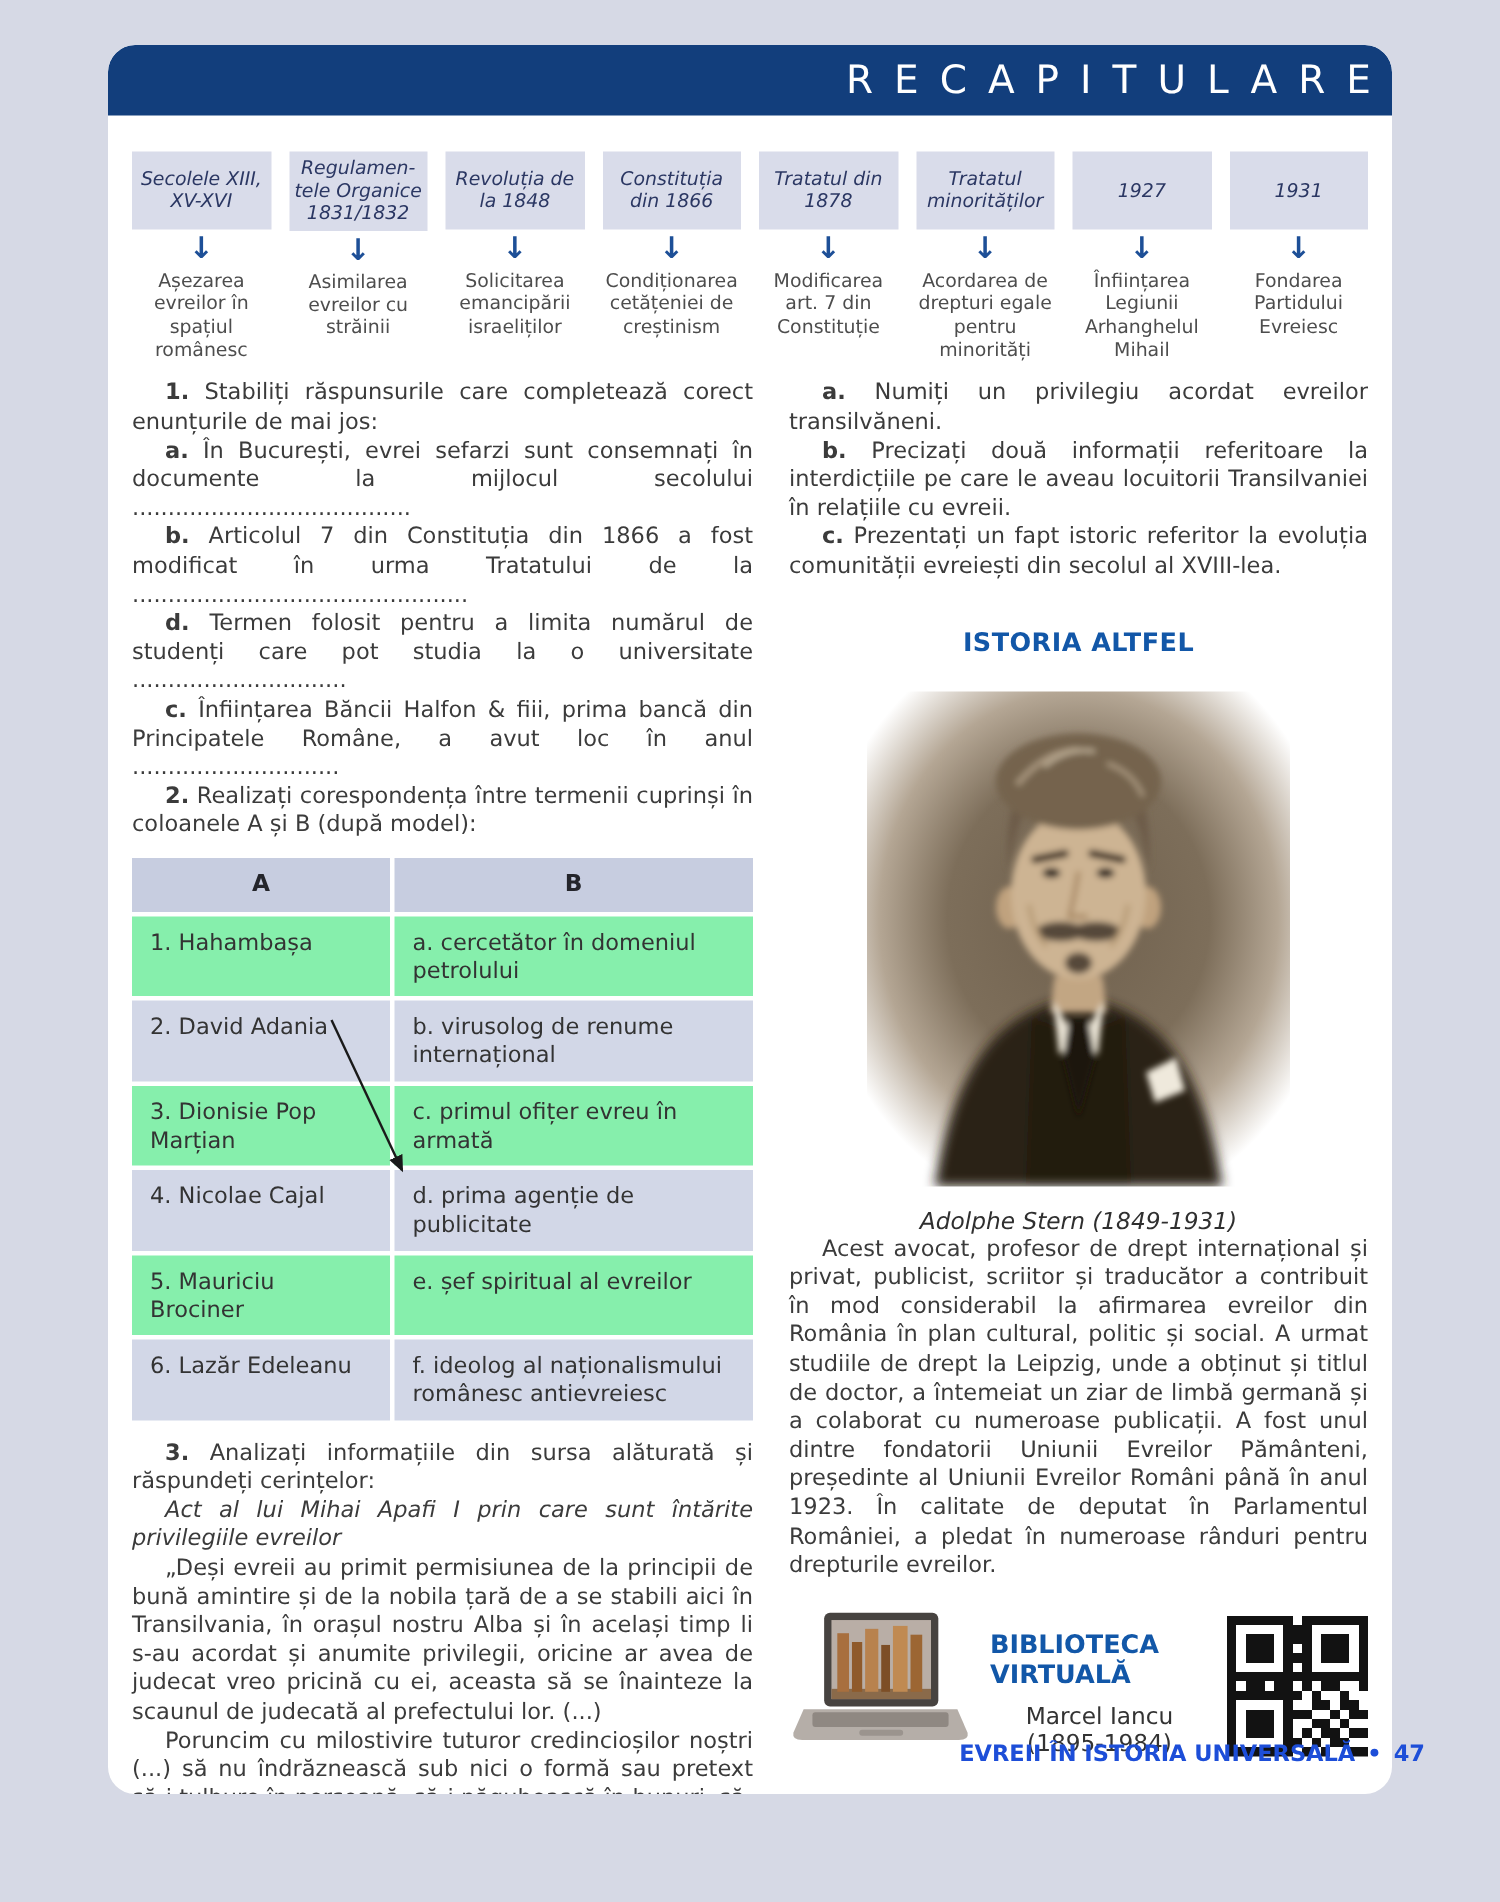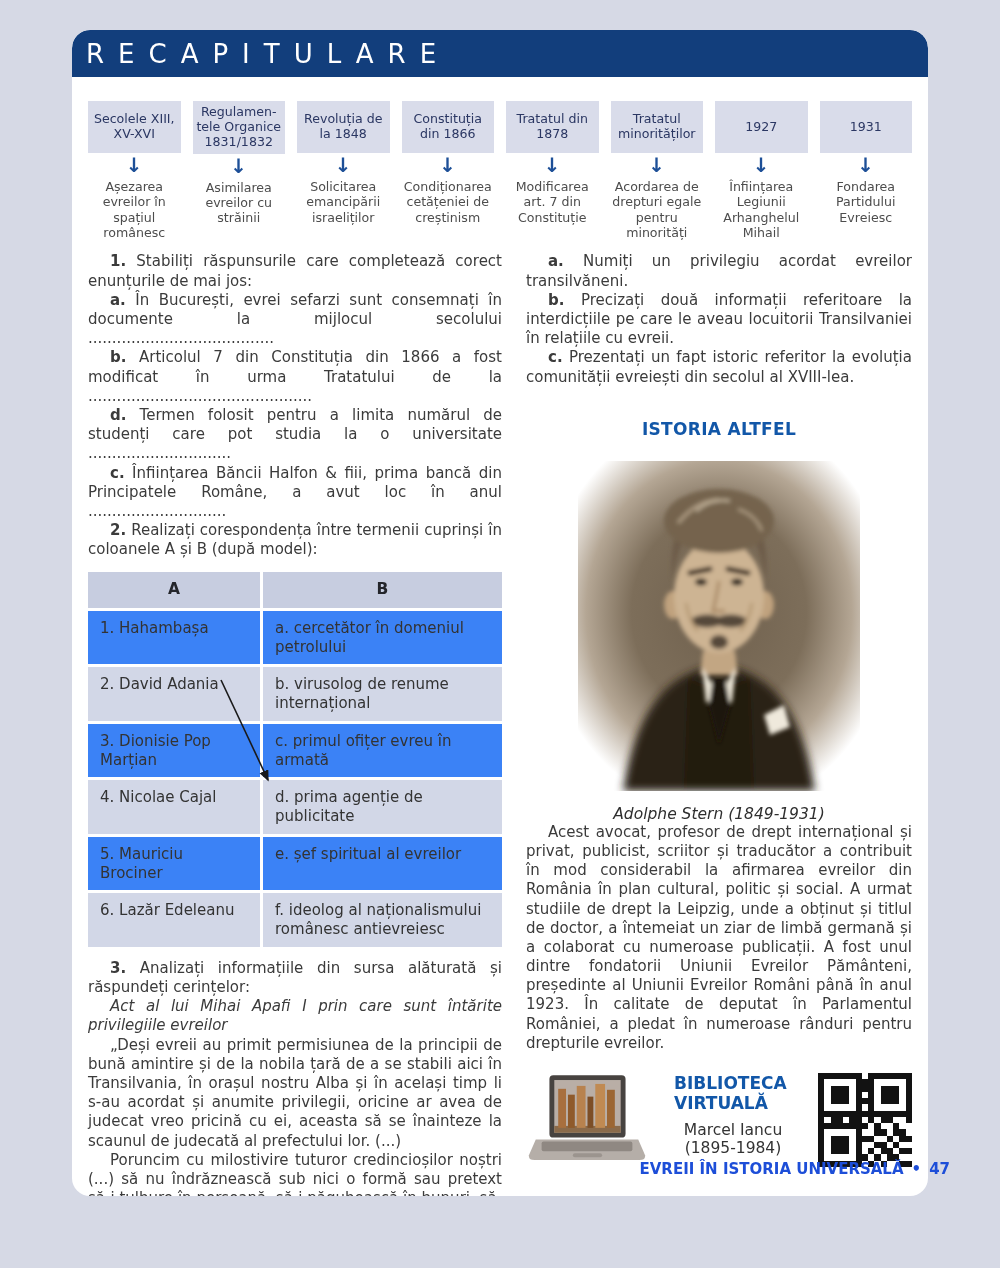--- a/index.html
+++ b/index.html
@@ -8,63 +8,63 @@
     background:#d6d9e5;
     font-family:"DejaVu Sans","Liberation Sans",sans-serif;
     color:#3b3b3b;
   }
   .card{
     position:absolute;left:72px;top:30px;width:856px;height:1166px;
     background:#ffffff;border-radius:18px;overflow:hidden;
   }
   .hdr{
     height:47px;background:#123e7c;border-radius:18px 18px 0 0;
-    display:flex;align-items:center;justify-content:flex-start;
+    display:flex;align-items:center;justify-content:flex-end;
   }
   .hdr-title{
     color:#ffffff;font-size:26px;font-weight:500;
     letter-spacing:14px;padding-left:14px;white-space:nowrap;
   }
   
   .timeline{display:grid;grid-template-columns:repeat(8,1fr);gap:12px;padding:24px 16px 0;}
   .tl-item{display:flex;flex-direction:column;align-items:center;}
   .tl-box{
     background:#d9dcea;color:#2b3763;width:100%;min-height:52px;
     display:flex;align-items:center;justify-content:center;text-align:center;
-    font-size:12.6px;line-height:1.18;padding:4px 3px;box-sizing:border-box;
+    font-size:12.6px;line-height:1.18;padding:4px 3px;box-sizing:border-box;font-style:italic;
   }
   .tl-arrow{color:#1d4f97;font-weight:bold;font-size:20px;line-height:24px;}
   .tl-desc{font-size:12.6px;color:#4d4d4d;text-align:center;line-height:1.22;margin-top:2px;}
   
   .columns{display:flex;gap:24px;padding:12px 16px 0;box-sizing:border-box;}
   .col-left{width:414px;flex:none;}
   .col-right{width:386px;flex:none;}
   p.body{
     font-size:15px;line-height:1.28;text-align:justify;margin:0;
     color:#3b3b3b;text-indent:22px;
   }
   .it{font-style:italic;} .mt10{margin-top:10px;}
   .mt18{margin-top:18px;}
   
   .match-wrap{position:relative;margin:13px 0 12px;}
   .mt-grid{display:grid;grid-template-columns:172px 1fr;gap:3px;}
-  .mt-cell{padding:8px 12px;font-size:15px;line-height:1.25;color:#333;background:#3b82f6;}
+  .mt-cell{padding:8px 12px;font-size:15px;line-height:1.25;color:#333;background:#86efac;}
   .mt-cell.alt{background:#d2d7e7;}
   .mt-head{background:#c7cde0;font-weight:bold;text-align:center;color:#24252b;font-size:15.5px;}
   .arrow-overlay{position:absolute;left:0;top:0;pointer-events:none;}
   
   .section-heading{
     text-align:center;color:#1257a8;font-weight:bold;font-size:17px;
     letter-spacing:0.3px;margin-top:32px;
   }
   .portrait{width:302px;margin:14px auto 0;display:block;}
   .caption{
     text-align:center;font-style:italic;font-size:15.5px;color:#2f2f2f;margin-top:14px;
   }
-  .bib{display:flex;align-items:flex-start;gap:26px;margin-top:20px;}
+  .bib{display:flex;align-items:flex-end;gap:12px;margin-top:20px;}
   .bib-center{flex:1;display:flex;flex-direction:column;align-items:center;}
   .bib-heading{color:#1257a8;font-weight:bold;font-size:17px;}
   .bib-name{font-size:15.5px;color:#333;margin-top:8px;}
   .bib-years{font-size:15.5px;color:#333;}
   .footer{
     position:absolute;right:50px;top:1160px;color:#1d4ed8;font-weight:bold;
     font-size:15px;display:flex;align-items:center;gap:8px;white-space:nowrap;
   }
 </style>
 </head>

